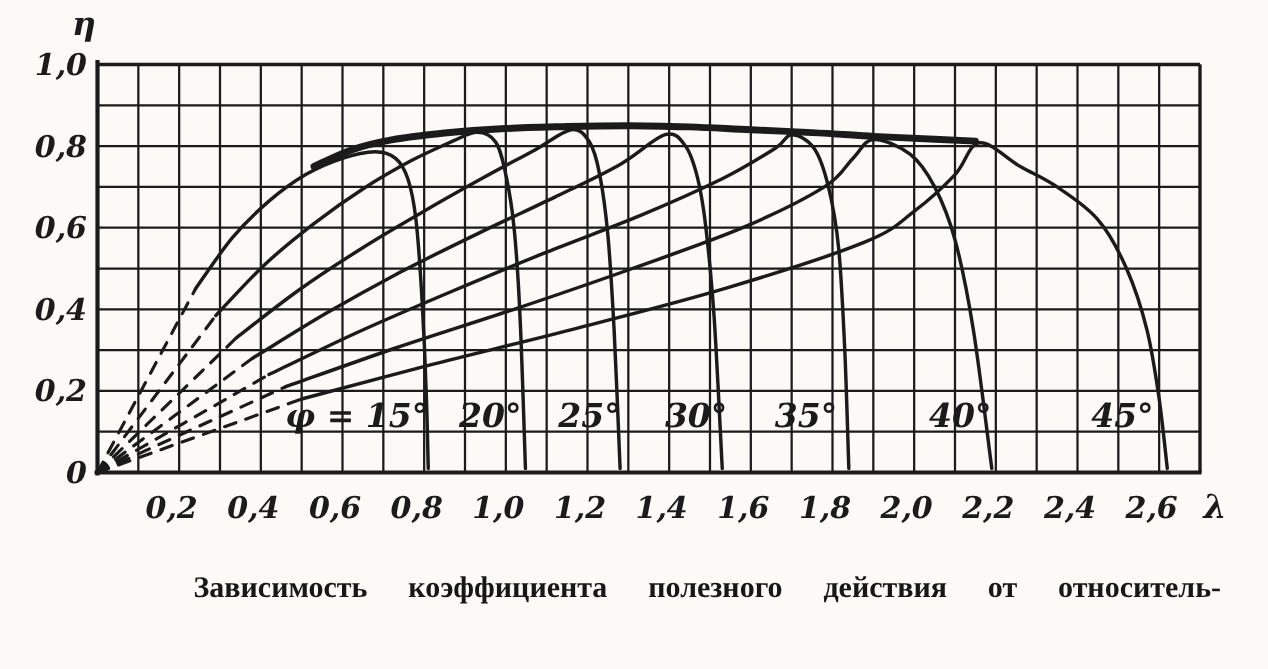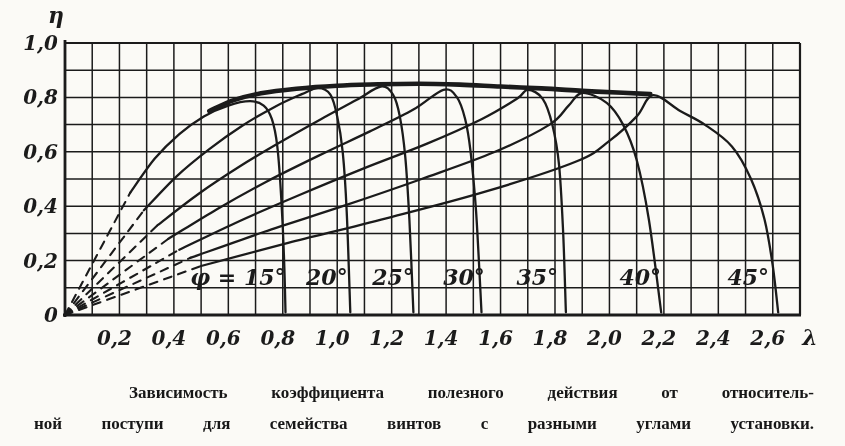--- a/index.html
+++ b/index.html
@@ -12,21 +12,21 @@
   #chart{position:absolute;left:0;top:0;}
   .t-tick{font-family:"DejaVu Serif",serif;font-style:italic;font-weight:700;font-size:20px;fill:#1b1b1b;}
   .t-axis{font-family:"DejaVu Serif",serif;font-style:italic;font-weight:700;font-size:22px;fill:#1b1b1b;}
   .t-curve{font-family:"DejaVu Serif",serif;font-style:italic;font-weight:700;font-size:22px;fill:#1b1b1b;}
   .caption{
     position:absolute;left:34px;top:377px;width:780px;
     color:#171717;
   }
   .cap-line{
     font-family:"Liberation Serif",serif;
-    font-weight:700;font-size:17px;line-height:31px;
+    font-weight:700;font-size:20px;line-height:31px;
     text-align:justify;text-align-last:justify;
     word-spacing:2px;
   }
   .cap-line1{text-indent:95px;}
 </style>
 </head>
 <body>
 
 <div class="figure">
   <svg id="chart" width="845" height="368" viewBox="0 0 845 368">
@@ -136,15 +136,14 @@
         <text class="t-tick" x="58" y="213.2" text-anchor="end">0,4</text>
         <text class="t-tick" x="58" y="158.8" text-anchor="end">0,6</text>
         <text class="t-tick" x="58" y="104.39999999999998" text-anchor="end">0,8</text>
         <text class="t-tick" x="58" y="50" text-anchor="end">1,0</text>
       </g>
       <text class="t-axis" x="56" y="23" text-anchor="middle">η</text>
       <text class="t-axis" x="810" y="345" text-anchor="middle">λ</text>
     </svg>
   <div class="caption">
     <div class="cap-line cap-line1">Зависимость коэффициента полезного действия от относитель-</div>
-    <div class="cap-line">ной поступи для семейства винтов с разными углами установки.</div>
   </div>
 </div>
 
 </body></html>

